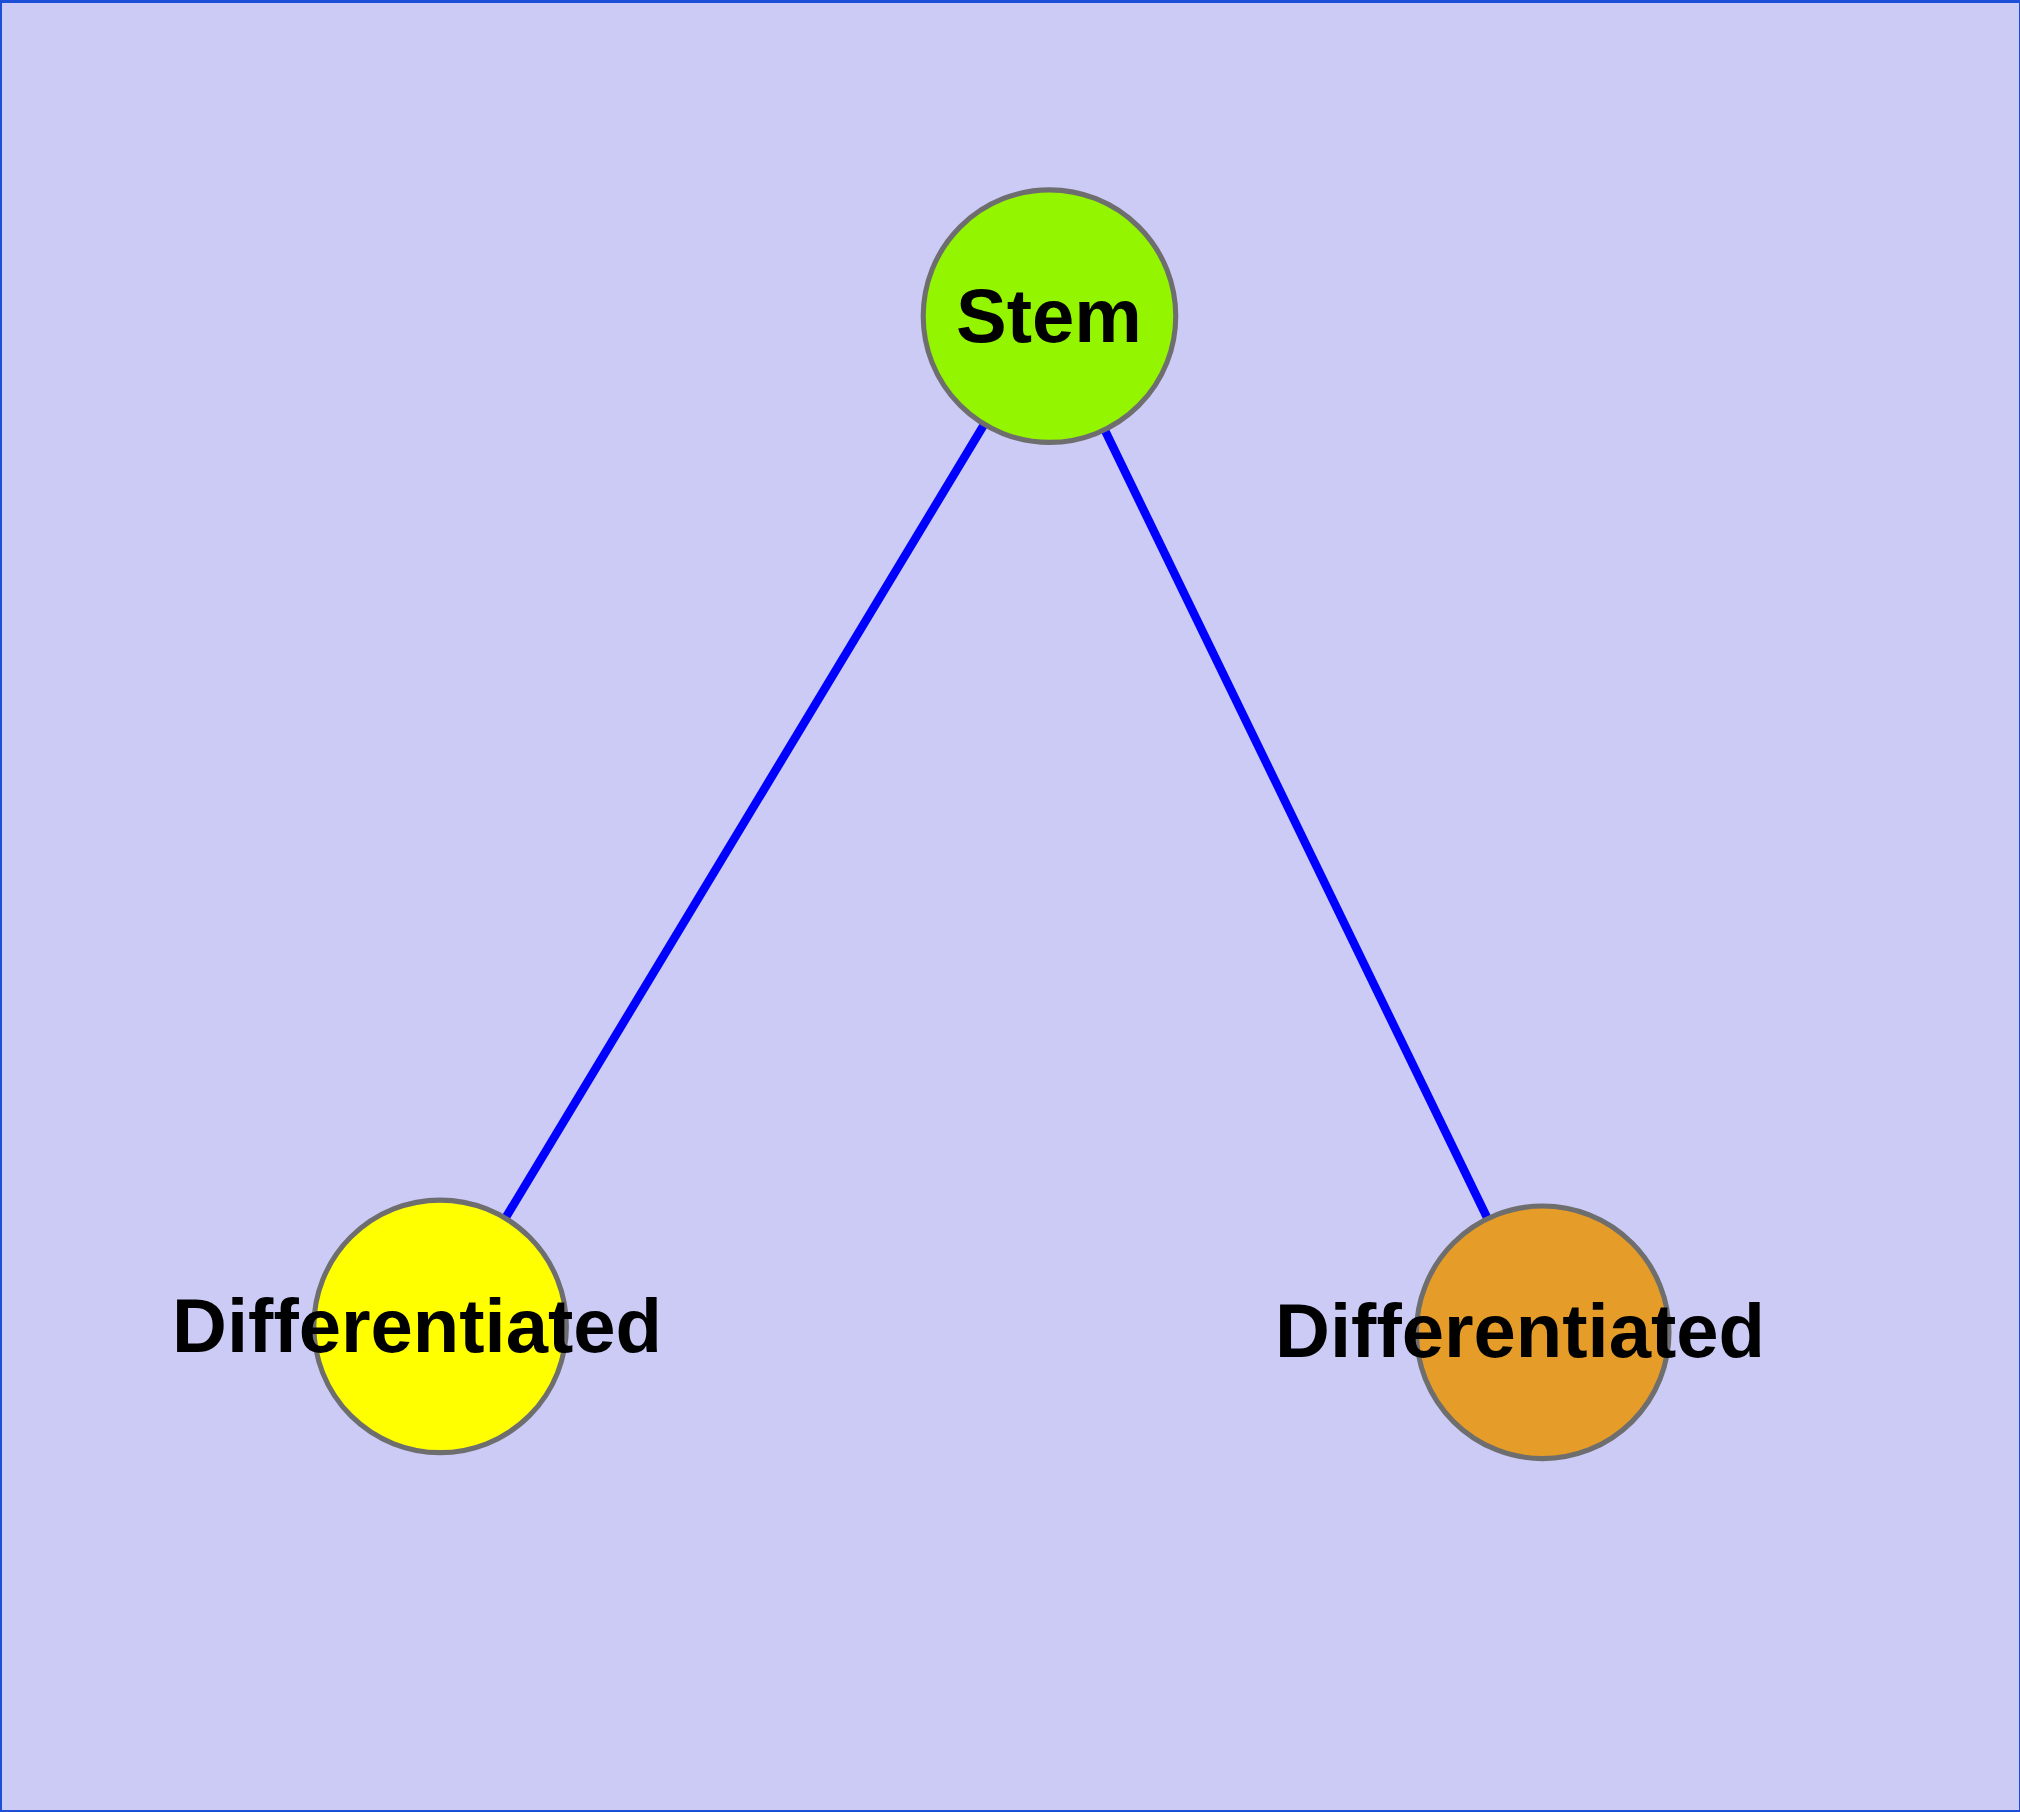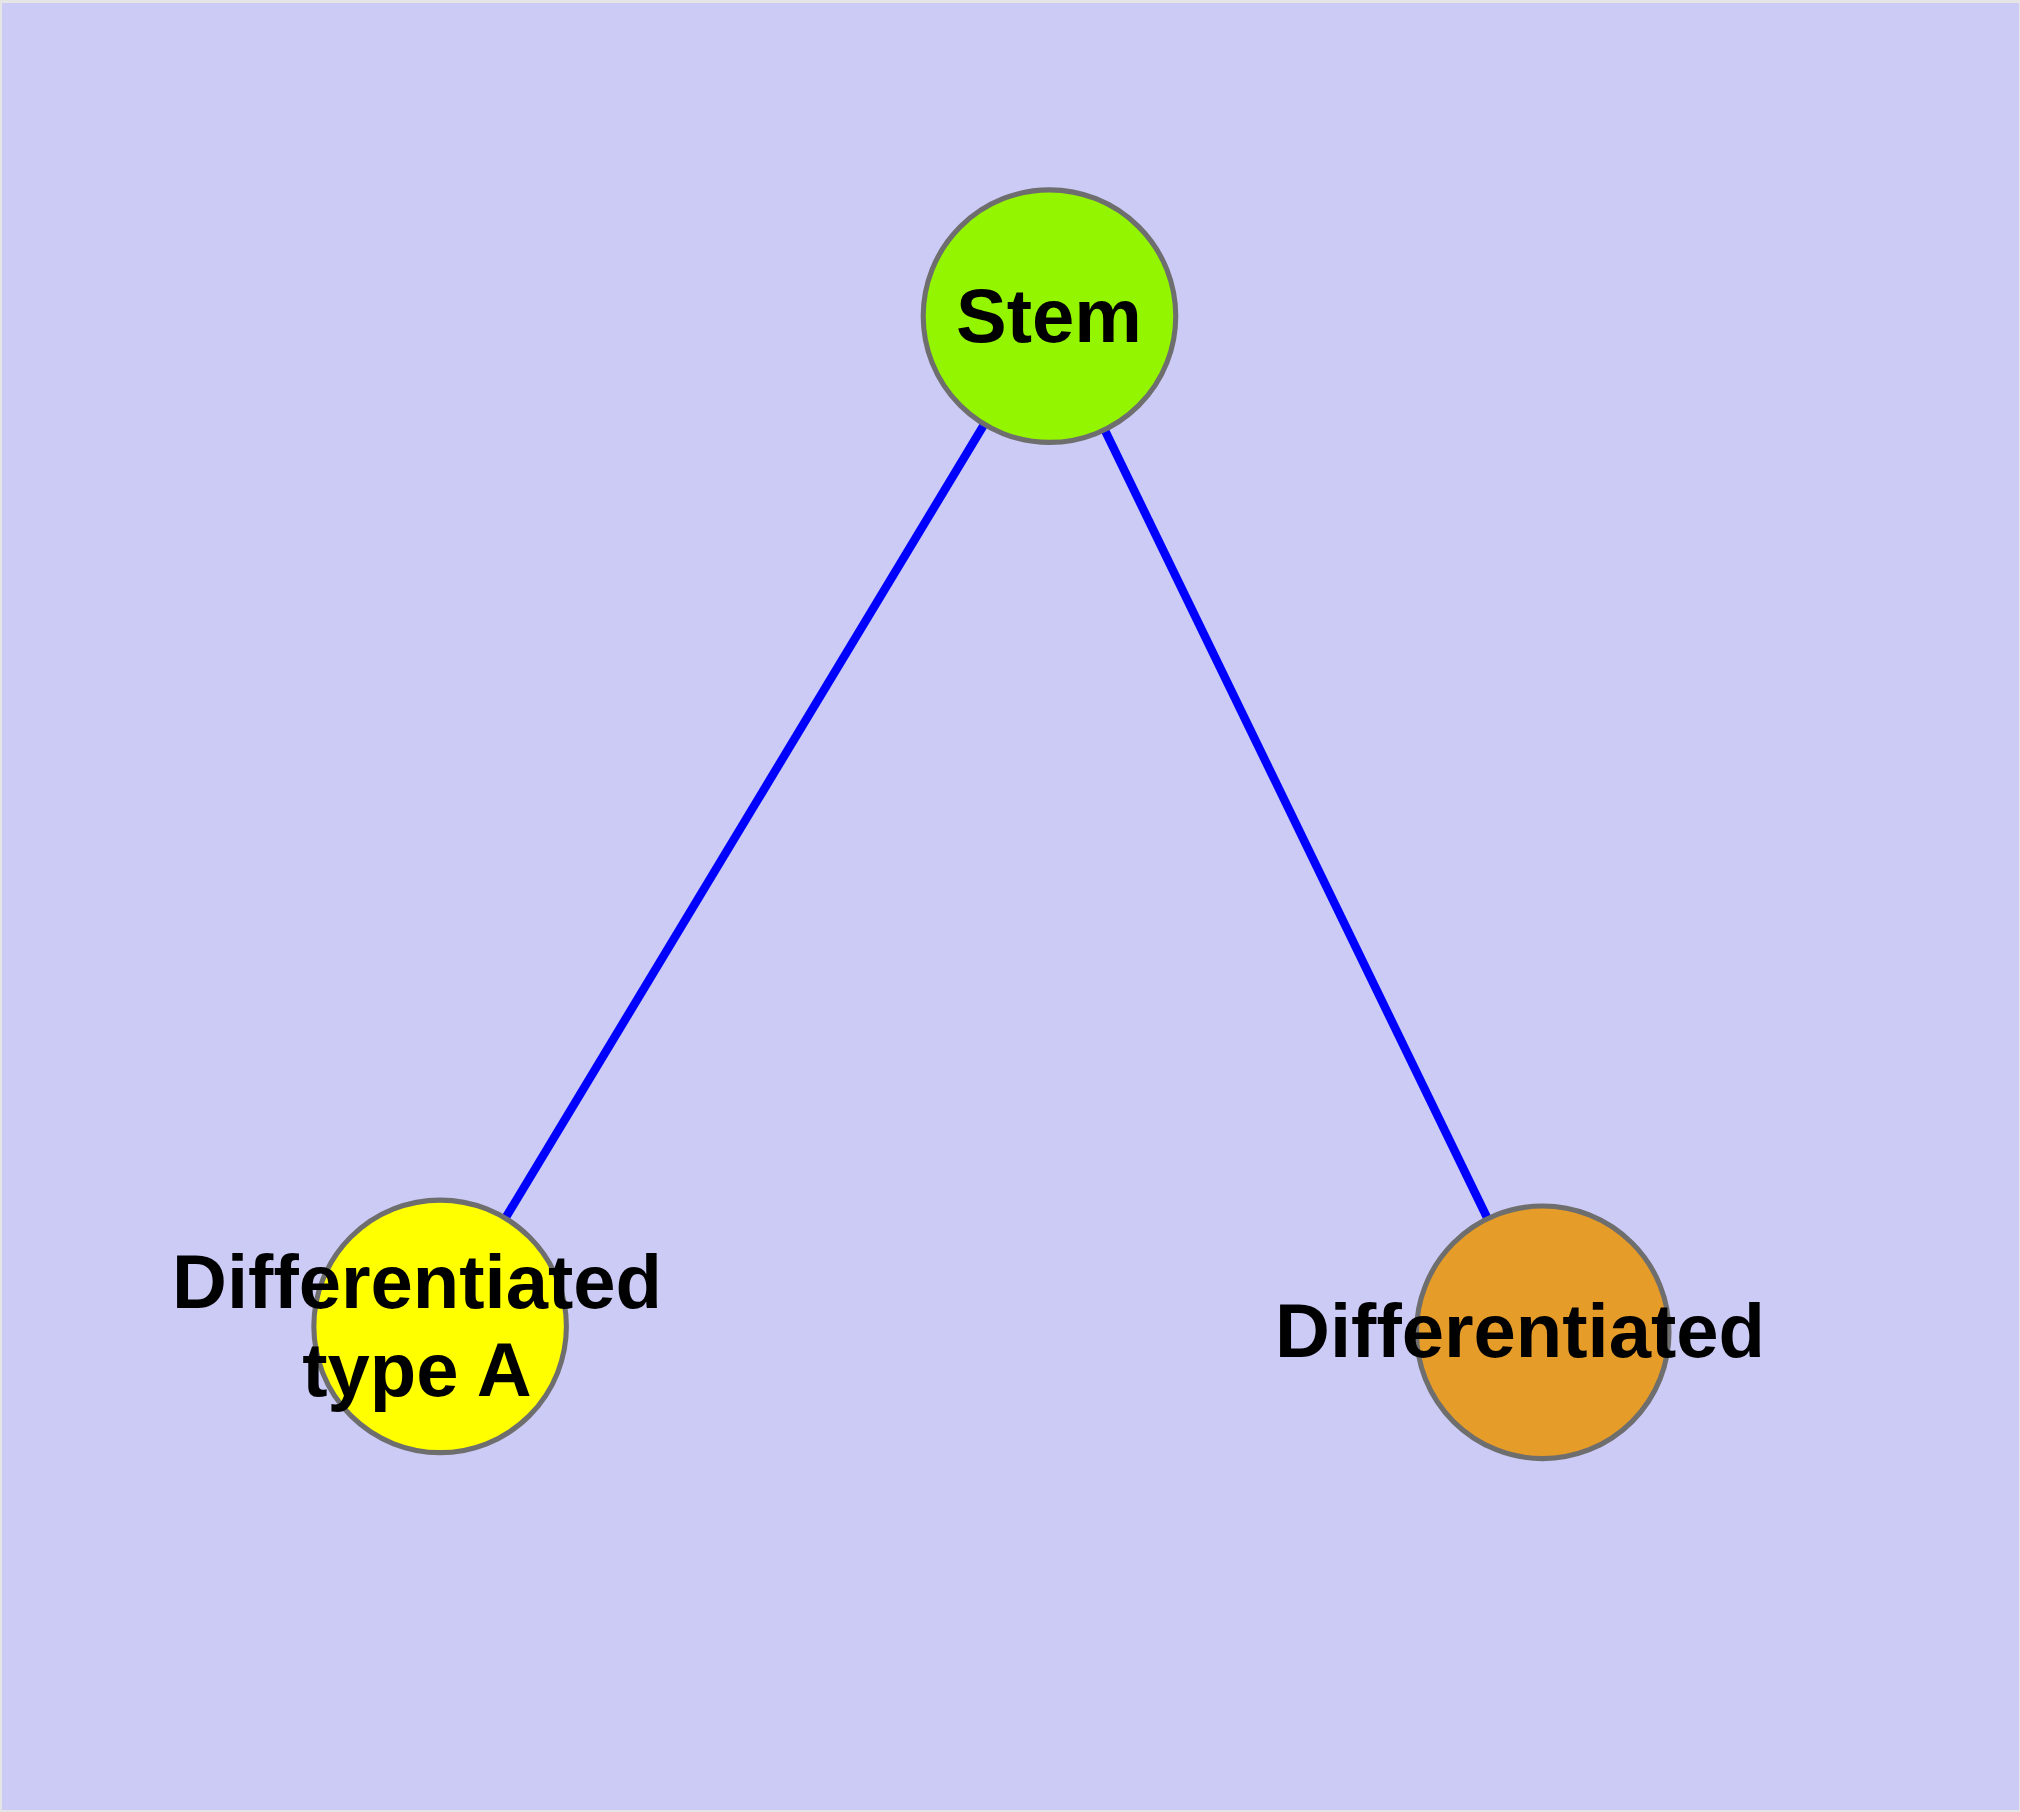--- a/index.html
+++ b/index.html
@@ -4,21 +4,21 @@
 <style>
   html, body {
     margin: 0;
     padding: 0;
     background: #ffffff;
   }
   .canvas {
     position: relative;
     width: 2021px;
     height: 1812px;
-    background: #e5e5e5;
+    background: #1d4ed8;
     overflow: hidden;
     font-family: "Liberation Sans", sans-serif;
   }
   .bg {
     position: absolute;
     left: 1.7px;
     top: 2.5px;
     right: 2.5px;
     bottom: 1.7px;
   }
@@ -67,21 +67,20 @@
     <circle class="node-circle" cx="519" cy="1565" r="149" fill="#ffff00"></circle>
     <circle class="node-circle" cx="1820" cy="1572" r="149" fill="#e69c28"></circle>
   </svg>
 
   <div class="node-label" style="left:1049px; top:316px;">
     <span class="line">Stem</span>
   </div>
 
   <div class="node-label" style="left:417px; top:1326px;">
     <span class="line">Differentiated</span>
-    <span class="line">type A</span>
   </div>
 
   <div class="node-label" style="left:1520px; top:1331px;">
     <span class="line">Differentiated</span>
   </div>
 
 </div>
 
 
 </body></html>

